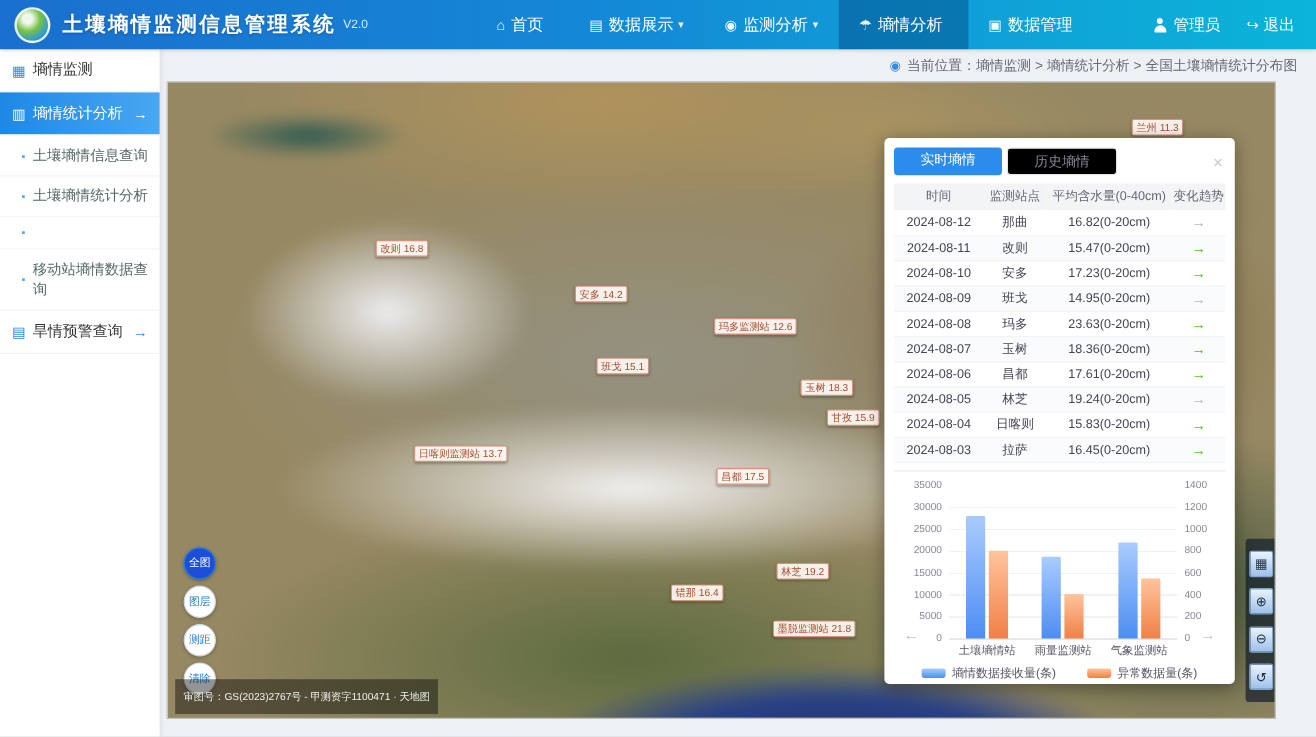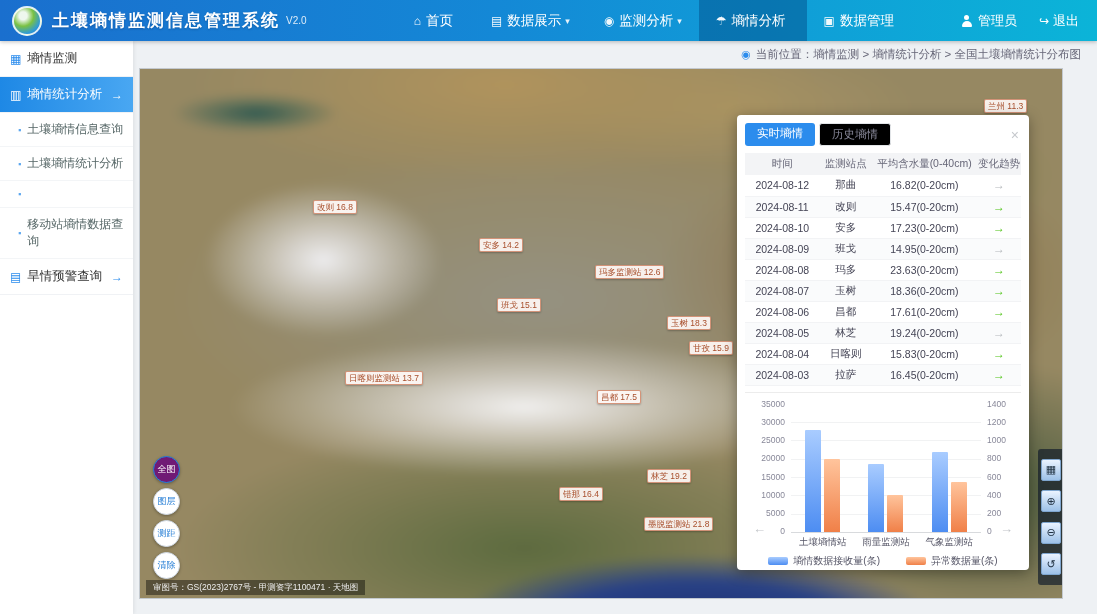--- a/index.html
+++ b/index.html
@@ -69,35 +69,35 @@
       radial-gradient(ellipse 500px 210px at 44% 44%, #95917f 0%, rgba(149,145,127,0) 75%),
       radial-gradient(ellipse 420px 130px at 40% 6%, #b29357 0%, rgba(178,147,87,0) 75%),
       radial-gradient(ellipse 260px 90px at 64% 10%, #a8925e 0%, rgba(168,146,94,0) 70%); }
   .station-label { position:absolute; font-size:8.5px; color:#a84f2c; background:rgba(255,249,246,.92);
     border:1px solid rgba(205,130,100,.85); border-radius:2px; padding:0px 3px; white-space:nowrap;
     box-shadow:0 1px 2px rgba(0,0,0,.25); cursor:pointer; z-index:8; line-height:12px; }
   .map-controls { position:absolute; left:13px; top:387px; display:flex; flex-direction:column; gap:5px; z-index:9; }
   .map-control-button { width:27px; height:27px; border-radius:50%; background:#fff; color:#1f7ad4;
     font-size:9px; display:flex; align-items:center; justify-content:center; cursor:pointer;
     border:1px solid #cfd8e3; box-shadow:0 1px 3px rgba(0,0,0,.3); }
-  .map-control-button.active { background:#701a75; color:#fff; border-color:#1f82e0; }
+  .map-control-button.active { background:#1d4ed8; color:#fff; border-color:#1f82e0; }
   .map-toolbar { position:absolute; left:898px; top:380px; width:26px; height:136px;
     background:rgba(22,32,44,.72); border-radius:3px; display:flex; flex-direction:column;
     align-items:center; justify-content:space-evenly; z-index:9; }
   .map-tool-button { width:20px; height:22px; border-radius:2px; font-size:11px; color:#234;
     background:linear-gradient(180deg,#eaf3ff,#9dc1e8); display:flex; align-items:center;
     justify-content:center; cursor:pointer; border:1px solid #7fa6cf; }
-  .map-attribution { position:absolute; left:6px; bottom:3px; height:15px; display:flex; align-items:center;
+  .map-attribution { position:absolute; left:6px; bottom:3px; height:29px; display:flex; align-items:center;
     background:rgba(0,0,0,.42); color:#eee; font-size:8.5px; padding:0 7px; z-index:9; white-space:nowrap; }
 
   
   .data-panel { position:absolute; left:737px; top:115px; width:292px; height:455px; background:#fff;
     border-radius:4px; box-shadow:0 3px 14px rgba(0,0,0,.35); z-index:25; padding:8px; }
   .panel-tabs { display:flex; align-items:center; margin-bottom:7px; }
-  .tab { font-size:11.5px; padding:3px 12px; border-radius:3px; cursor:pointer; margin-right:4px; }
+  .tab { font-size:11.5px; padding:3px 22px; border-radius:3px; cursor:pointer; margin-right:4px; }
   .tab.active { background:#2b8ced; color:#fff; }
   .tab.inactive { background:#000000; color:#889; border:1px solid #e2e5e8; }
   .close-icon { margin-left:auto; color:#c5c8cc; font-size:14px; cursor:pointer; padding:0 2px; }
 
   table.data-table { width:100%; border-collapse:collapse; font-size:10.5px; table-layout:fixed; }
   .data-table th { background:#f3f4f6; color:#667; font-weight:normal; height:22px; text-align:center; }
   .data-table td { height:21px; text-align:center; color:#445; border-bottom:1px solid #f2f3f5; }
   .data-table tr.even td { background:#fafbfc; }
   .trend-arrow { font-size:12px; font-weight:bold; }
   .trend-up { color:#52c41a; }
@@ -225,21 +225,21 @@
         <div class="station-label" style="left: 339px; top: 169px;">安多 14.2</div>
         <div class="station-label" style="left: 455px; top: 196px;">玛多监测站 12.6</div>
         <div class="station-label" style="left: 357px; top: 229px;">班戈 15.1</div>
         <div class="station-label" style="left: 527px; top: 247px;">玉树 18.3</div>
         <div class="station-label" style="left: 549px; top: 272px;">甘孜 15.9</div>
         <div class="station-label" style="left: 205px; top: 302px;">日喀则监测站 13.7</div>
         <div class="station-label" style="left: 457px; top: 321px;">昌都 17.5</div>
         <div class="station-label" style="left: 507px; top: 368px; margin-top: 32px;">林芝 19.2</div>
         <div class="station-label" style="left: 419px; top: 418px;">错那 16.4</div>
         <div class="station-label" style="left: 504px; top: 448px;">墨脱监测站 21.8</div>
-        <div class="station-label" style="left: 844px; top: 30px;">兰州 11.3</div>
+        <div class="station-label" style="left: 803px; top: 30px;">兰州 11.3</div>
       </div>
 
     <div class="map-controls">
 
     <div class="map-control-button active">全图</div>
         <div class="map-control-button">图层</div>
         <div class="map-control-button">测距</div>
         <div class="map-control-button">清除</div>
       </div>
 

